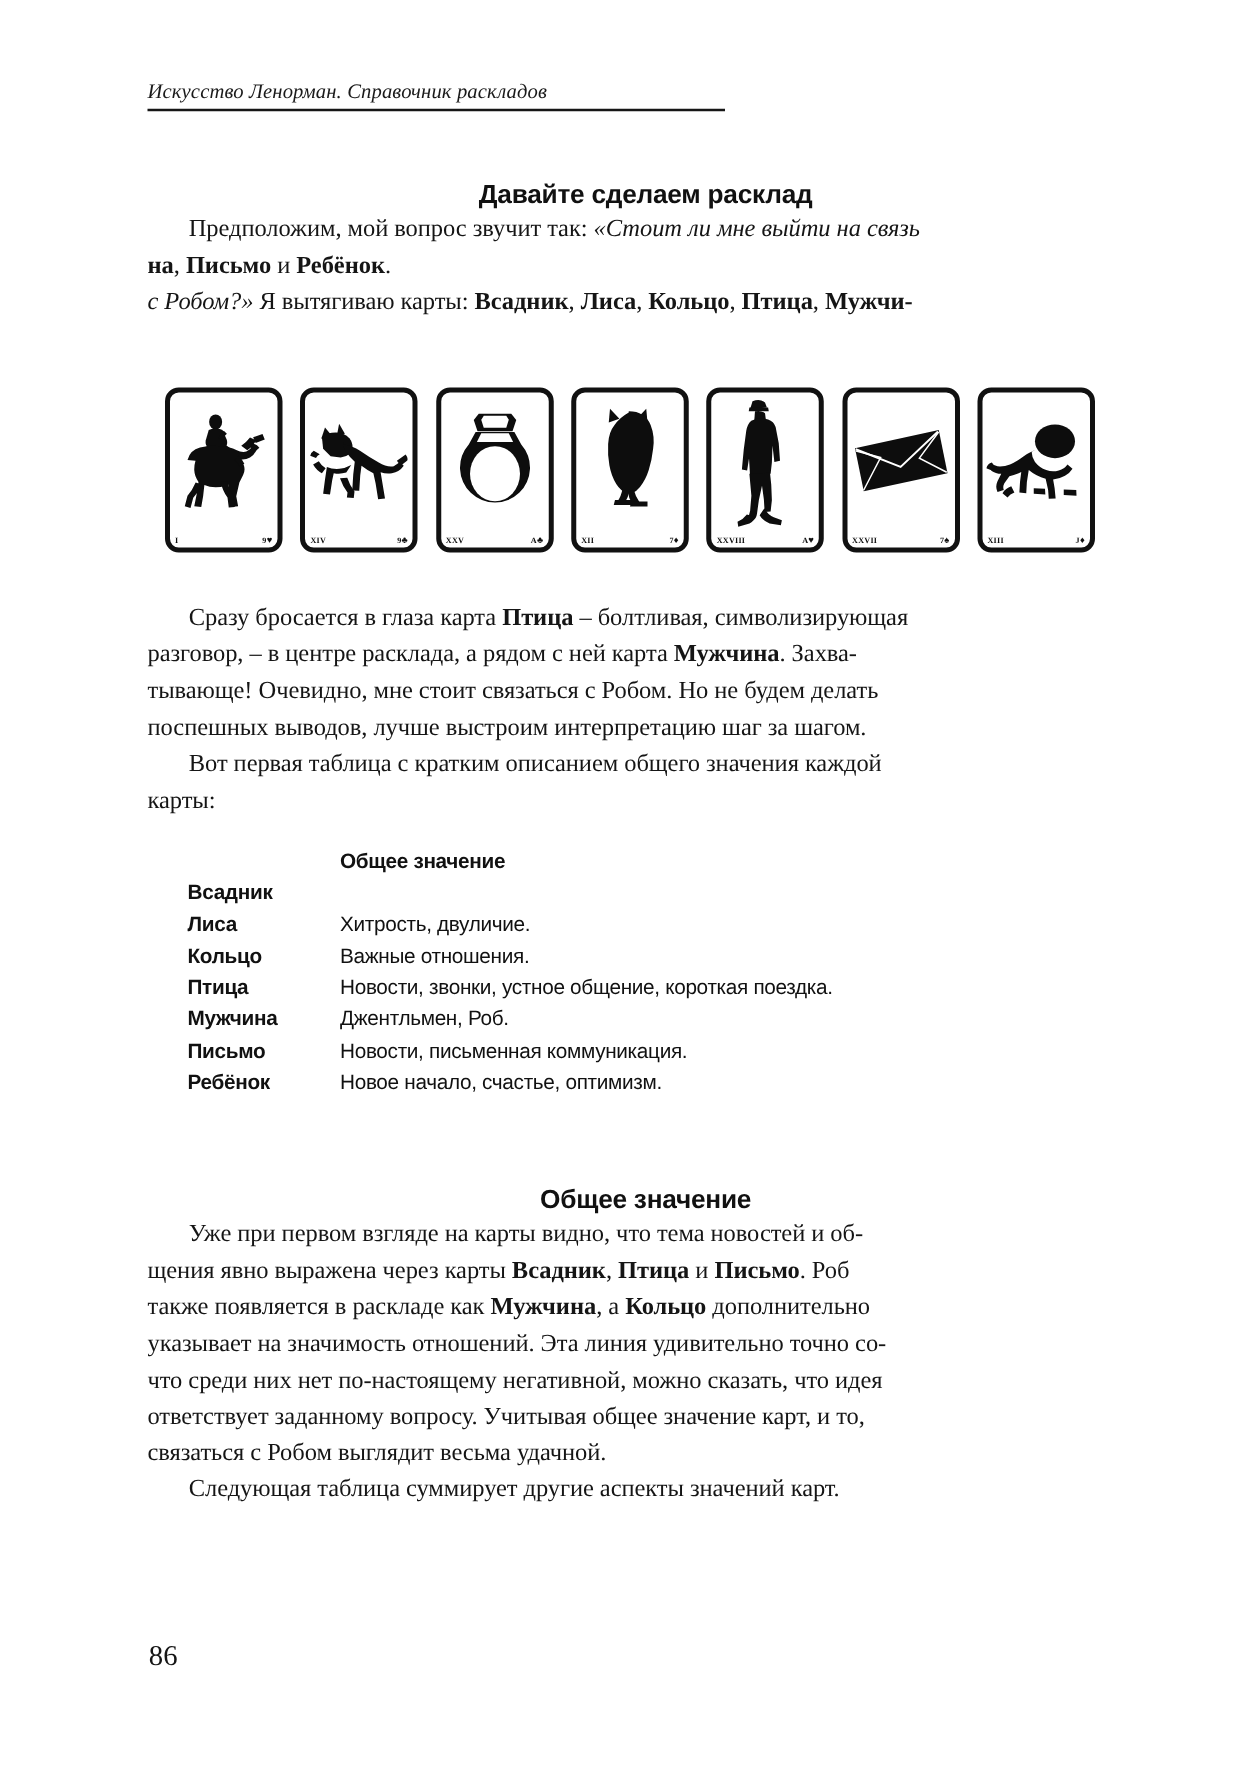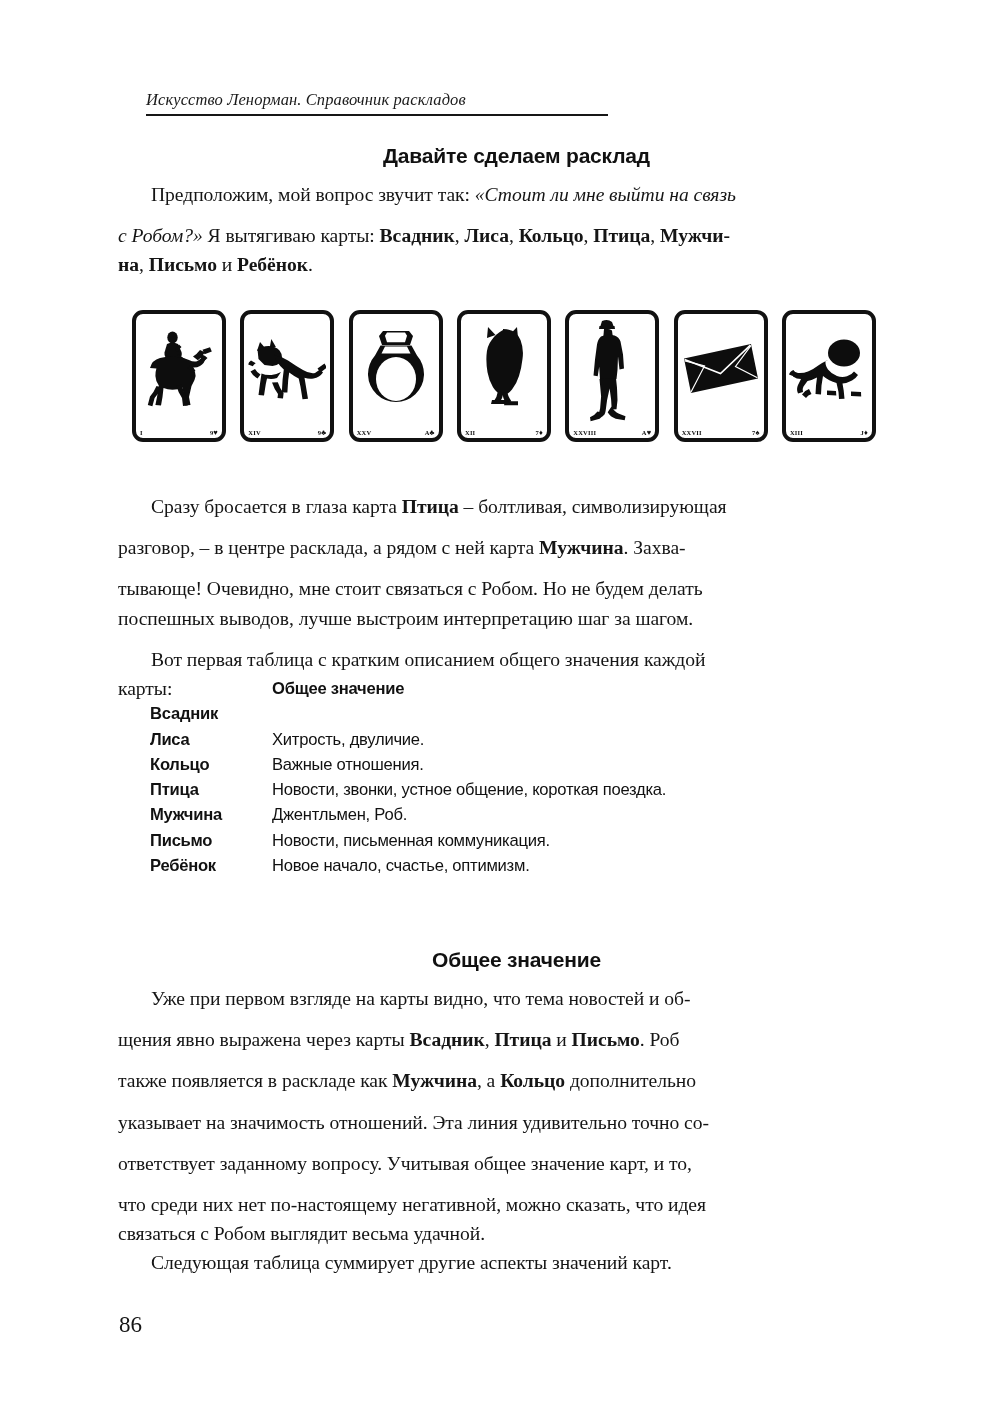--- a/index.html
+++ b/index.html
@@ -20,23 +20,22 @@
   .page {
     position: absolute;
     inset: 0;
     background: #ffffff;
   }
 
   
   .running-head {
     position: absolute;
     left: 118px;
-    top: 90px;
+    top: 63px;
     width: 462px;
-    margin-left: 28px;
   }
   .running-head .rh-text {
     font-style: italic;
     font-size: 16.5px;
     letter-spacing: 0.1px;
     color: #1a1a1a;
     display: block;
     padding-bottom: 4px;
     white-space: nowrap;
   }
@@ -79,21 +78,20 @@
   p.body-par b { font-weight: bold; }
   p.body-par i { font-style: italic; }
 
   .lines span.l {
     display: block;
     white-space: nowrap;
   }
   .lines span.l.just {
     display: flex;
     justify-content: space-between;
-    margin-top: 12px;
   }
   .lines span.l.just > em {
     font-style: inherit;
   }
 
   
   .card-strip {
     position: absolute;
     left: 132px;
     top: 310px;
@@ -183,24 +181,24 @@
     <span class="rh-text">Искусство Ленорман. Справочник раскладов</span>
     <span class="rh-rule"></span>
   </div>
 
   <div class="content" style="top:144px">
     <h2 class="section-title">Давайте сделаем расклад</h2>
     <p class="body-par lines">
       <span class="l just">
           <em><span style="padding-left:33px">Предположим, мой вопрос звучит так: </span><i>«Стоит ли мне выйти на связь</i></em>
         </span>
+      <span class="l"><b>на</b><span>, </span><b>Письмо</b><span> и </span><b>Ребёнок</b><span>.</span></span>
       <span class="l just">
           <em><i>с Робом?»</i><span> Я вытягиваю карты: </span><b>Всадник</b><span>, </span><b>Лиса</b><span>, </span><b>Кольцо</b><span>, </span><b>Птица</b><span>, </span><b>Мужчи-</b></em>
         </span>
-      <span class="l"><b>на</b><span>, </span><b>Письмо</b><span> и </span><b>Ребёнок</b><span>.</span></span>
     </p>
   </div>
 
   <div class="card-strip">
 
     <div class="card">
       <div class="art">
         <svg width="74" height="92" viewBox="0 0 74 92" aria-hidden="true">
           <g fill="#0d0d0d">
             <ellipse cx="30.5" cy="13.5" rx="5.2" ry="6"></ellipse>
@@ -392,24 +390,24 @@
       <span class="l just">
           <em><span>щения явно выражена через карты </span><b>Всадник</b><span>, </span><b>Птица</b><span> и </span><b>Письмо</b><span>. Роб</span></em>
         </span>
       <span class="l just">
           <em><span>также появляется в раскладе как </span><b>Мужчина</b><span>, а </span><b>Кольцо</b><span> дополнительно</span></em>
         </span>
       <span class="l just">
           <em>указывает на значимость отношений. Эта линия удивительно точно со-</em>
         </span>
       <span class="l just">
+          <em>что среди них нет по-настоящему негативной, можно сказать, что идея</em>
+        </span>
+      <span class="l just">
           <em>ответствует заданному вопросу. Учитывая общее значение карт, и то,</em>
-        </span>
-      <span class="l just">
-          <em>что среди них нет по-настоящему негативной, можно сказать, что идея</em>
         </span>
       <span class="l">связаться с Робом выглядит весьма удачной.</span>
     </p>
     <p class="body-par indent">Следующая таблица суммирует другие аспекты значений карт.</p>
   </div>
 
   <div class="folio">86</div>
 
 </div>
 

